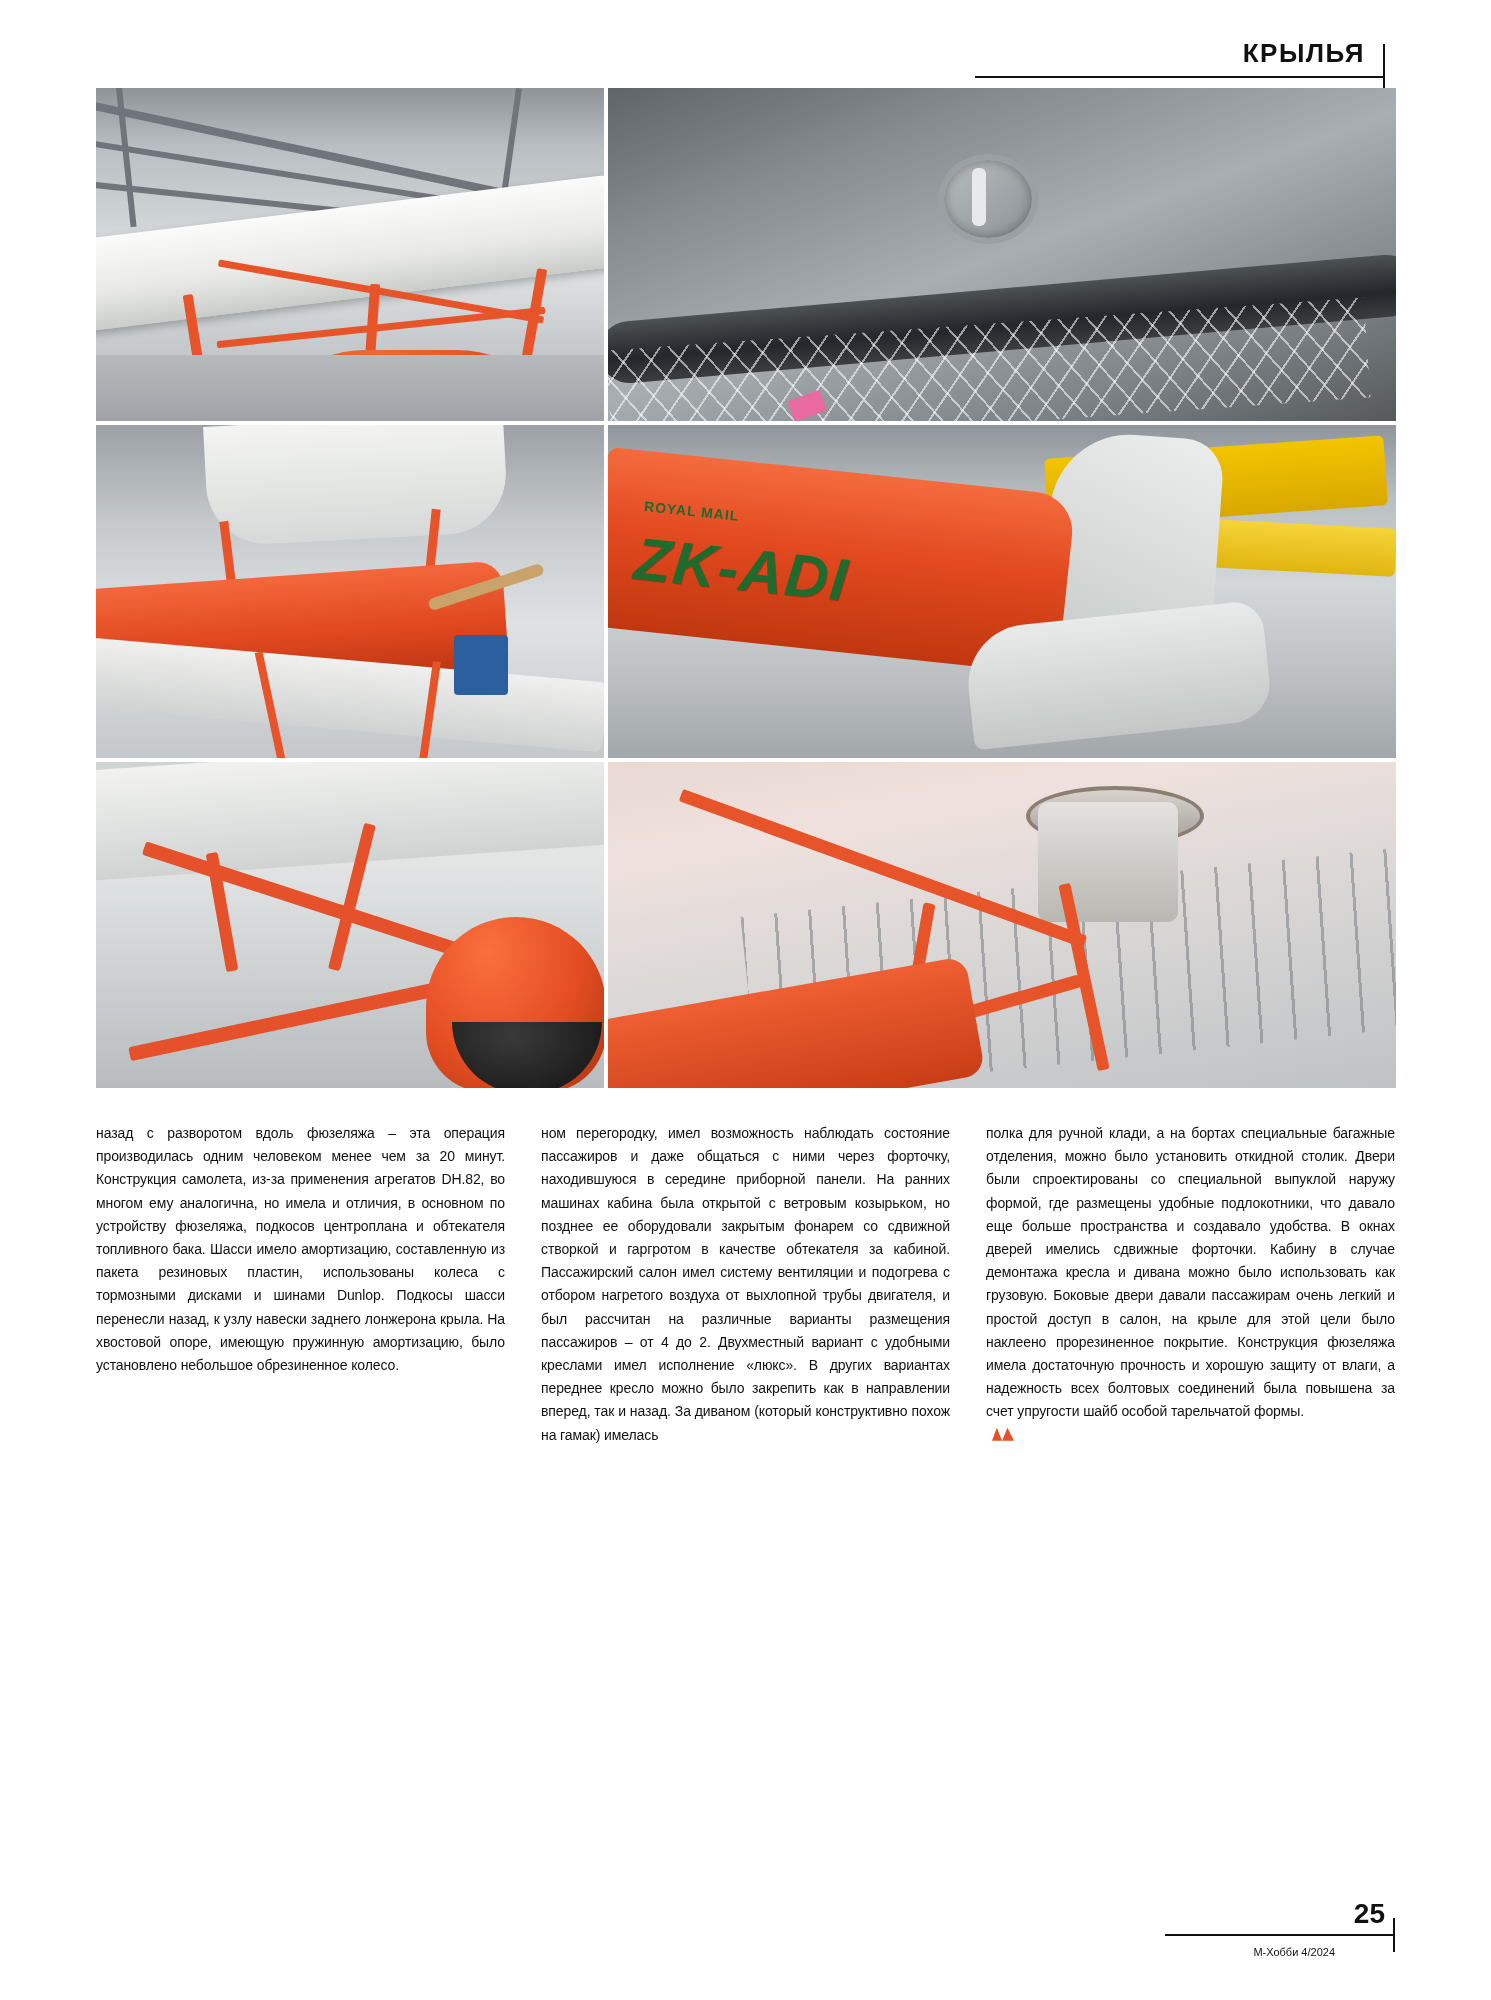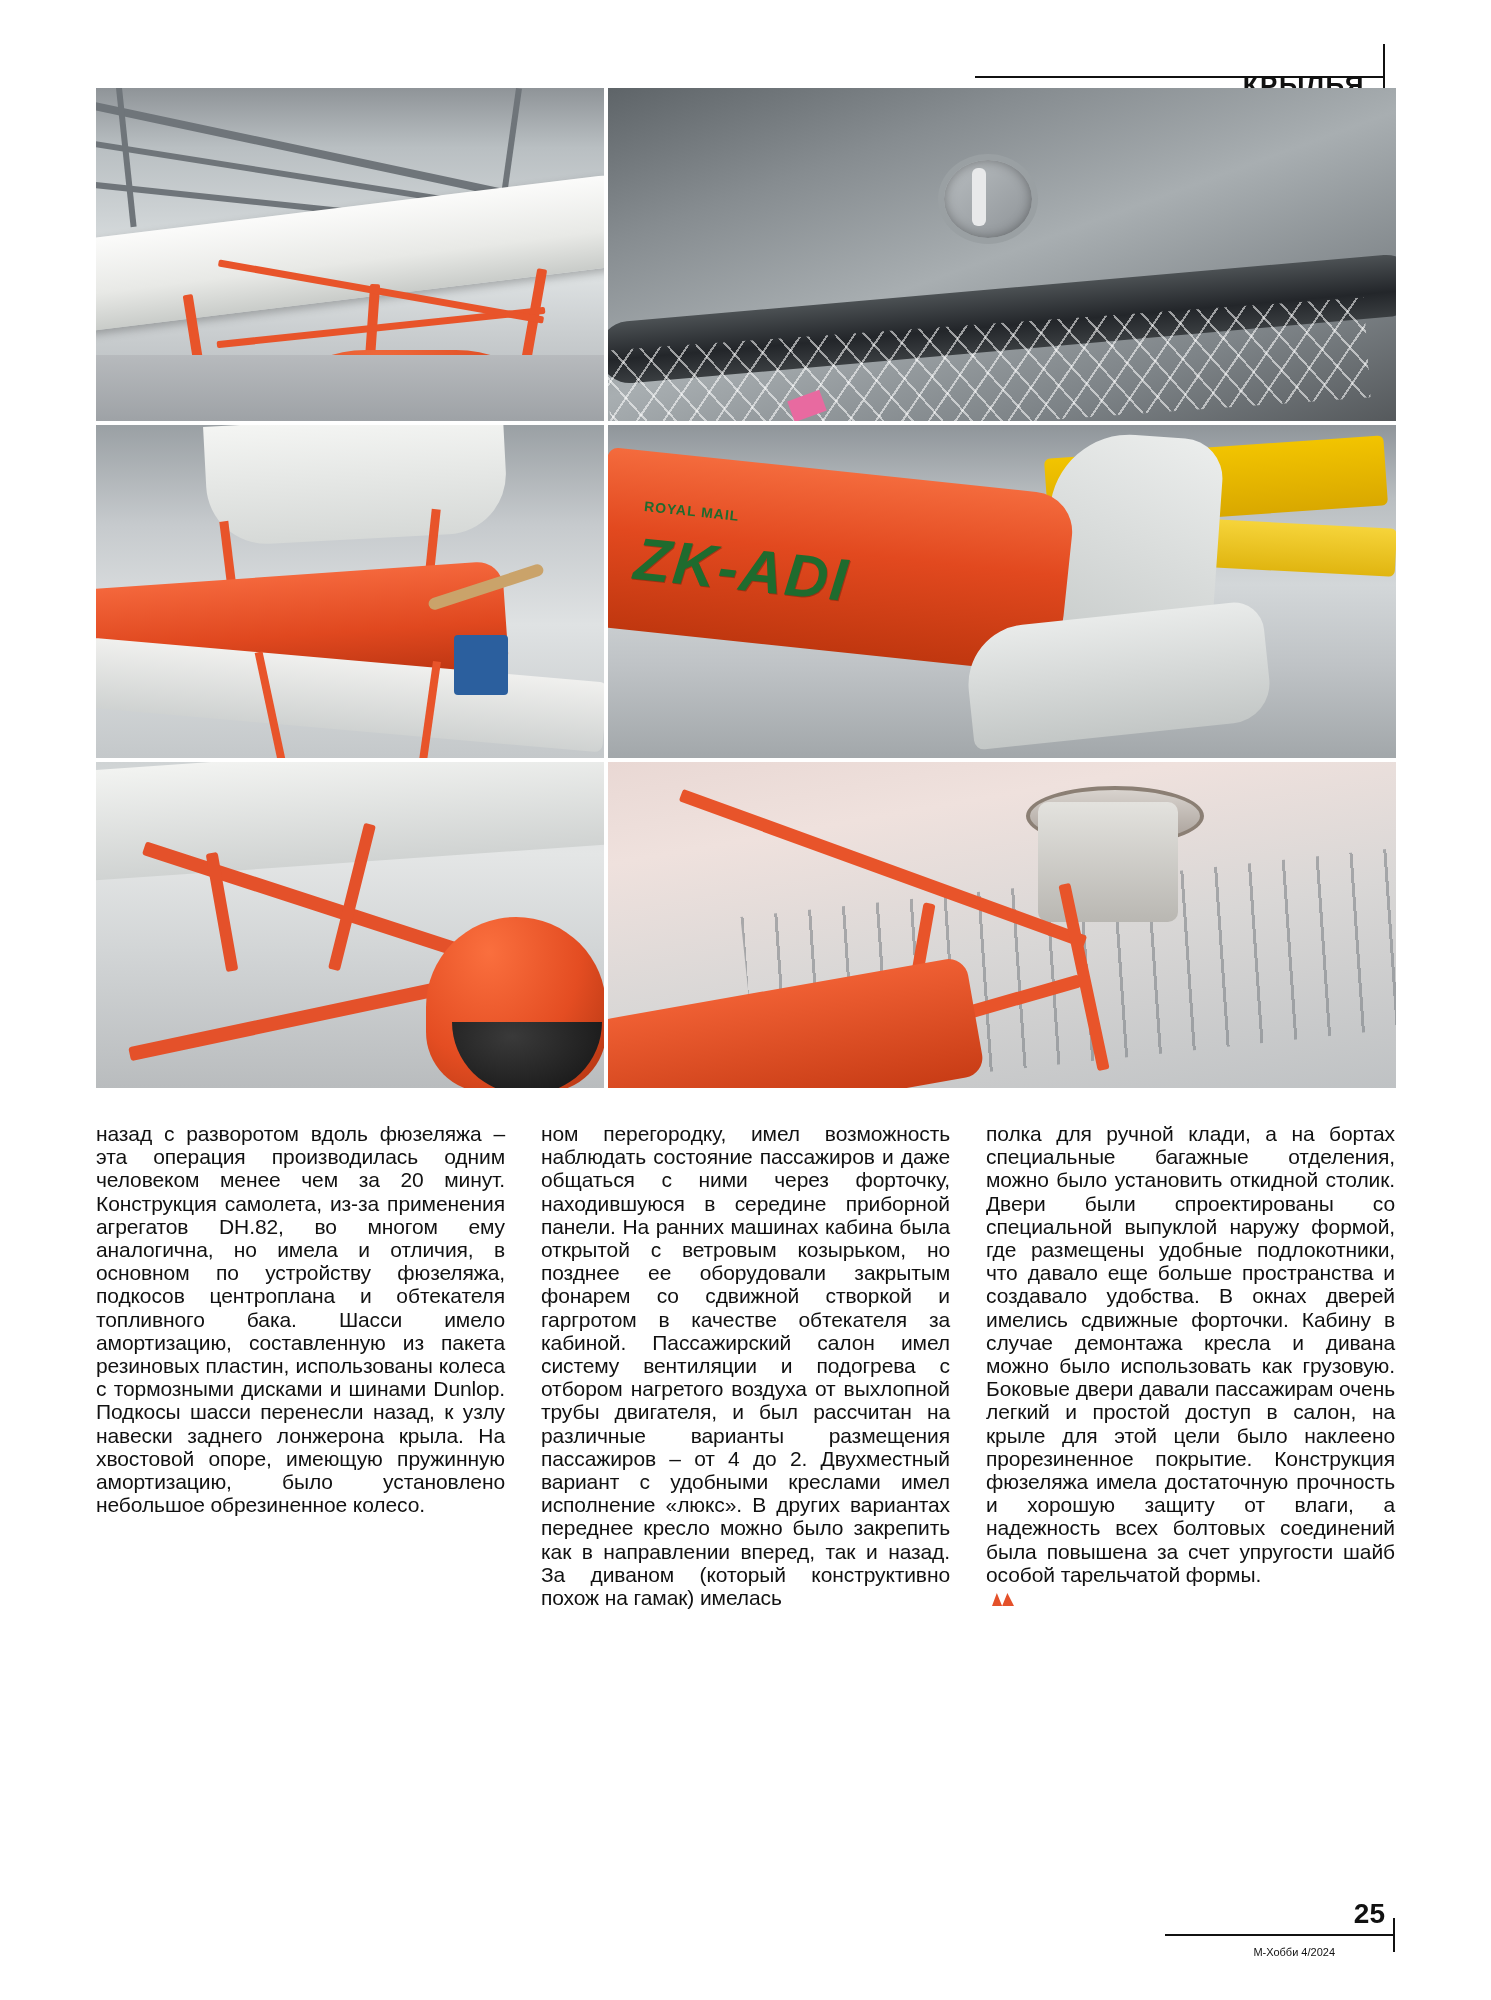--- a/index.html
+++ b/index.html
@@ -29,21 +29,20 @@
     height: 56px;
   }
   .header-title {
     position: absolute;
     right: 30px;
     top: 14px;
     font-size: 26px;
     font-weight: bold;
     letter-spacing: 1.5px;
     color: #111;
-    margin-top: 32px;
   }
   .header-rule {
     position: absolute;
     left: 0;
     right: 10px;
     top: 52px;
     height: 2px;
     background: #111;
   }
   .header-tick {
@@ -268,21 +267,21 @@
   .columns {
     position: absolute;
     left: 96px;
     top: 1122px;
     width: 1300px;
     display: flex;
     gap: 36px;
   }
   .col {
     width: 409px;
-    font-size: 21px;
+    font-size: 14px;
     line-height: 23.2px;
     text-align: justify;
     color: #111;
     font-family: "Liberation Sans", sans-serif;
     letter-spacing: -0.1px;
   }
   .col p { margin: 0; }
   .col p + p { text-indent: 26px; }
   .endmark {
     display: inline-block;

